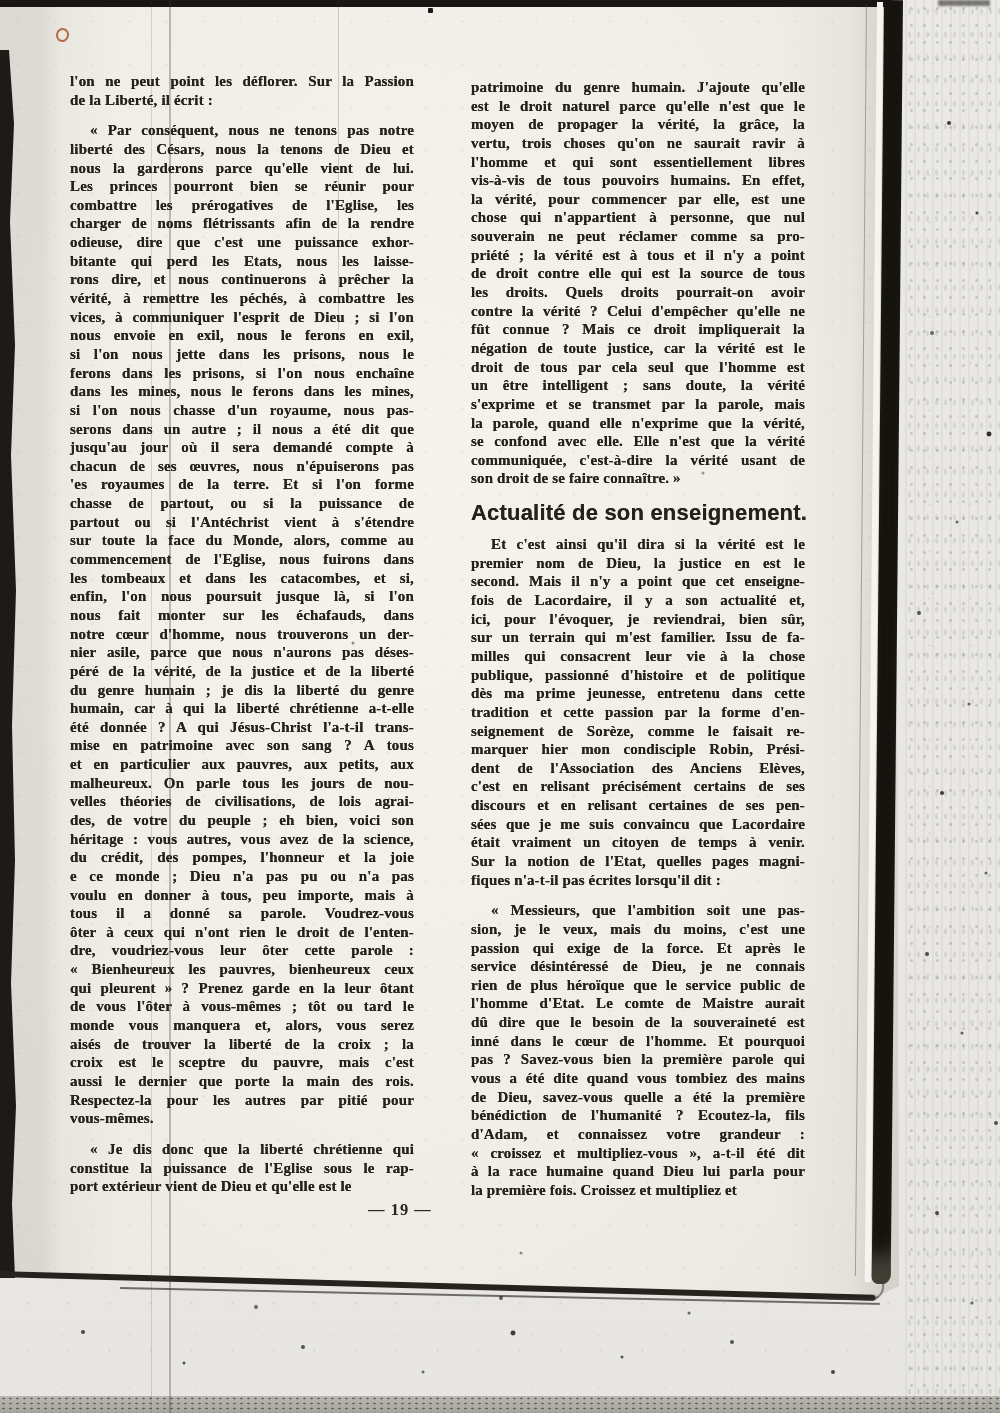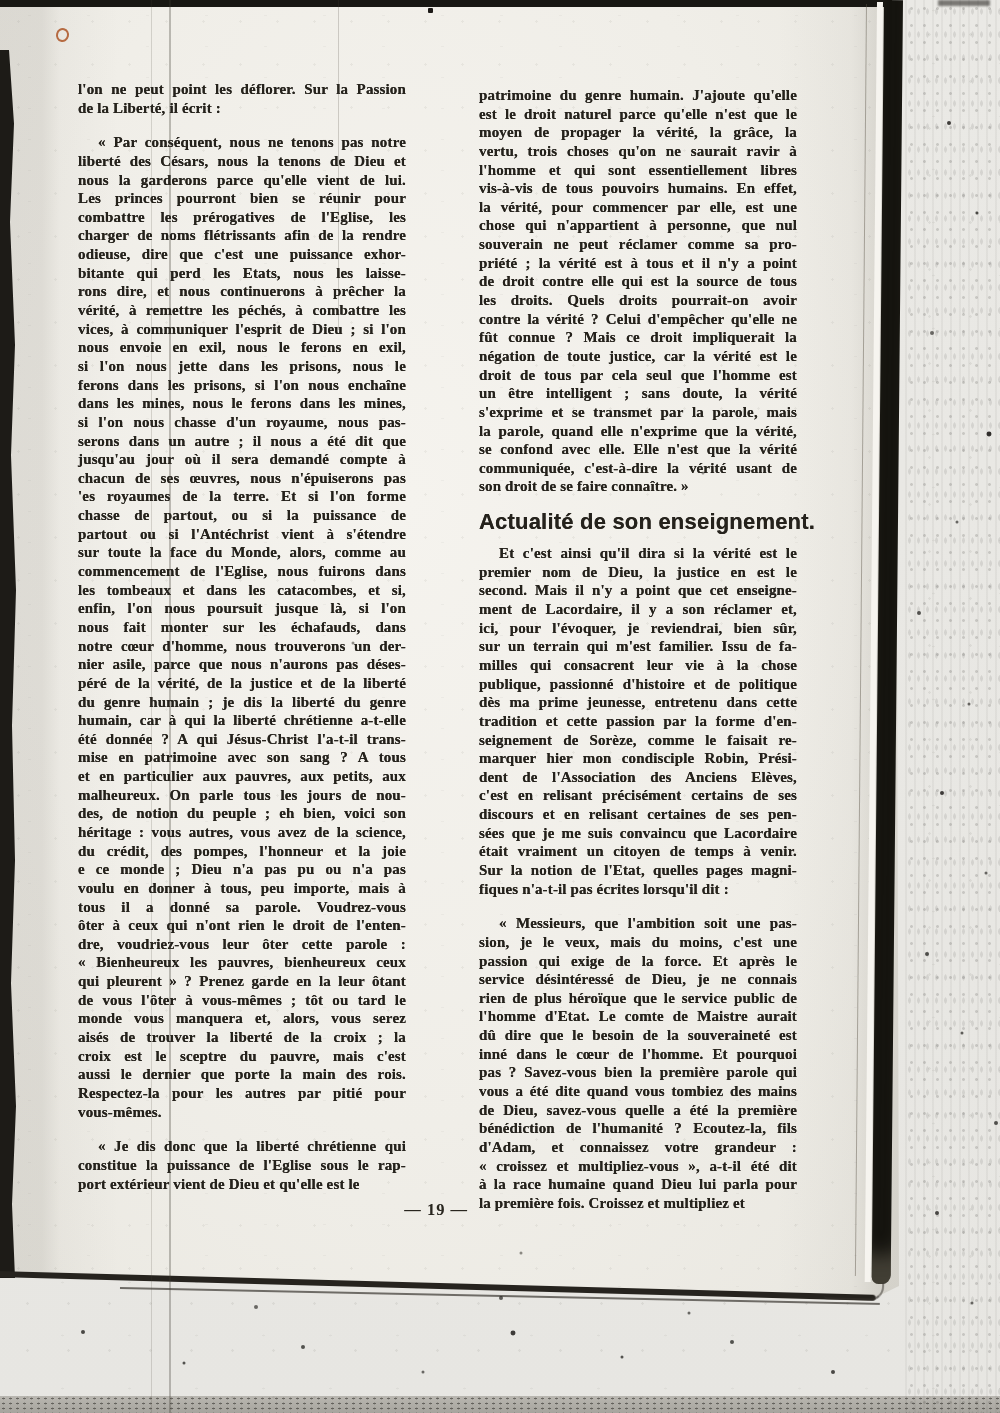--- a/index.html
+++ b/index.html
@@ -98,38 +98,38 @@
       512px 1332px 0 1.5px rgba(20,18,15,.8),621px 1356px 0 .5px rgba(20,18,15,.7),
       731px 1341px 0 1px rgba(20,18,15,.7), 832px 1371px 0 1px rgba(20,18,15,.75),
       500px 1297px 0 1px rgba(20,18,15,.65),688px 1312px 0 .5px rgba(20,18,15,.6),
       255px 1306px 0 1px rgba(20,18,15,.6), 352px 642px 0 .5px rgba(40,36,30,.5),
       702px 472px 0 .5px rgba(40,36,30,.45),520px 1252px 0 .5px rgba(40,36,30,.5);
   }
   
   .col{position:absolute;color:#25221c;font-size:15px;font-weight:700;letter-spacing:.15px;}
   .col.left{left:62px;top:64px;width:360px;}
   .col.right{left:463px;top:70px;width:350px;}
-  .para{margin:16px;}
+  .para{margin:8px;}
   .para.indent{margin-top:12px;}
   .para.heading{margin-top:15px;margin-bottom:9px;}
   .line{
     height:18.65px;line-height:18.65px;
     text-align:justify;text-align-last:justify;
     white-space:nowrap;overflow:visible;
     text-shadow:0 0 .5px rgba(38,34,28,.85);
   }
   .line.last{text-align-last:left;}
   .line.first{text-indent:20px;}
   .para.heading .line{
     font-family:"Liberation Sans","DejaVu Sans",sans-serif;
     font-size:22px;letter-spacing:.2px;text-align-last:left;height:20px;line-height:20px;
   }
   .page-number{
     position:absolute;left:368px;top:1200px;width:100px;
-    text-align:right;font-size:16.5px;font-weight:700;color:#2a2username721;
+    text-align:left;font-size:16.5px;font-weight:700;color:#2a2username721;
     color:#29261f;letter-spacing:1px;
   }
 </style>
 </head>
 <body>
 
 <div class="scan-bg"></div>
 <div class="bg-streaks"></div>
 <div class="bg-bottom-strip"></div>
 
@@ -169,21 +169,22 @@
         <div class="line">nous fait monter sur les échafauds, dans</div>
         <div class="line">notre cœur d'homme, nous trouverons un der-</div>
         <div class="line">nier asile, parce que nous n'aurons pas déses-</div>
         <div class="line">péré de la vérité, de la justice et de la liberté</div>
         <div class="line">du genre humain ; je dis la liberté du genre</div>
         <div class="line">humain, car à qui la liberté chrétienne a-t-elle</div>
         <div class="line">été donnée ? A qui Jésus-Christ l'a-t-il trans-</div>
         <div class="line">mise en patrimoine avec son sang ? A tous</div>
         <div class="line">et en particulier aux pauvres, aux petits, aux</div>
         <div class="line">malheureux. On parle tous les jours de nou-</div>
-        <div class="line">des, de notion du peuple ; eh bien, voici son</div>
+        <div class="line">velles théories de civilisations, de lois agrai-</div>
+        <div class="line">des, de votre du peuple ; eh bien, voici son</div>
         <div class="line">héritage : vous autres, vous avez de la science,</div>
         <div class="line">du crédit, des pompes, l'honneur et la joie</div>
         <div class="line">e ce monde ; Dieu n'a pas pu ou n'a pas</div>
         <div class="line">voulu en donner à tous, peu importe, mais à</div>
         <div class="line">tous il a donné sa parole. Voudrez-vous</div>
         <div class="line">ôter à ceux qui n'ont rien le droit de l'enten-</div>
         <div class="line">dre, voudriez-vous leur ôter cette parole :</div>
         <div class="line">« Bienheureux les pauvres, bienheureux ceux</div>
         <div class="line">qui pleurent » ? Prenez garde en la leur ôtant</div>
         <div class="line">de vous l'ôter à vous-mêmes ; tôt ou tard le</div>
@@ -225,21 +226,21 @@
         <div class="line">communiquée, c'est-à-dire la vérité usant de</div>
         <div class="line last">son droit de se faire connaître. »</div>
       </div>
       <div class="para heading">
         <div class="line last">Actualité de son enseignement.</div>
       </div>
       <div class="para indent">
         <div class="line first">Et c'est ainsi qu'il dira si la vérité est le</div>
         <div class="line">premier nom de Dieu, la justice en est le</div>
         <div class="line">second. Mais il n'y a point que cet enseigne-</div>
-        <div class="line">ment de Lacordaire, il y a son réclamer et,</div>
+        <div class="line">fois de Lacordaire, il y a son actualité et,</div>
         <div class="line">ici, pour l'évoquer, je reviendrai, bien sûr,</div>
         <div class="line">sur un terrain qui m'est familier. Issu de fa-</div>
         <div class="line">milles qui consacrent leur vie à la chose</div>
         <div class="line">publique, passionné d'histoire et de politique</div>
         <div class="line">dès ma prime jeunesse, entretenu dans cette</div>
         <div class="line">tradition et cette passion par la forme d'en-</div>
         <div class="line">seignement de Sorèze, comme le faisait re-</div>
         <div class="line">marquer hier mon condisciple Robin, Prési-</div>
         <div class="line">dent de l'Association des Anciens Elèves,</div>
         <div class="line">c'est en relisant précisément certains de ses</div>

